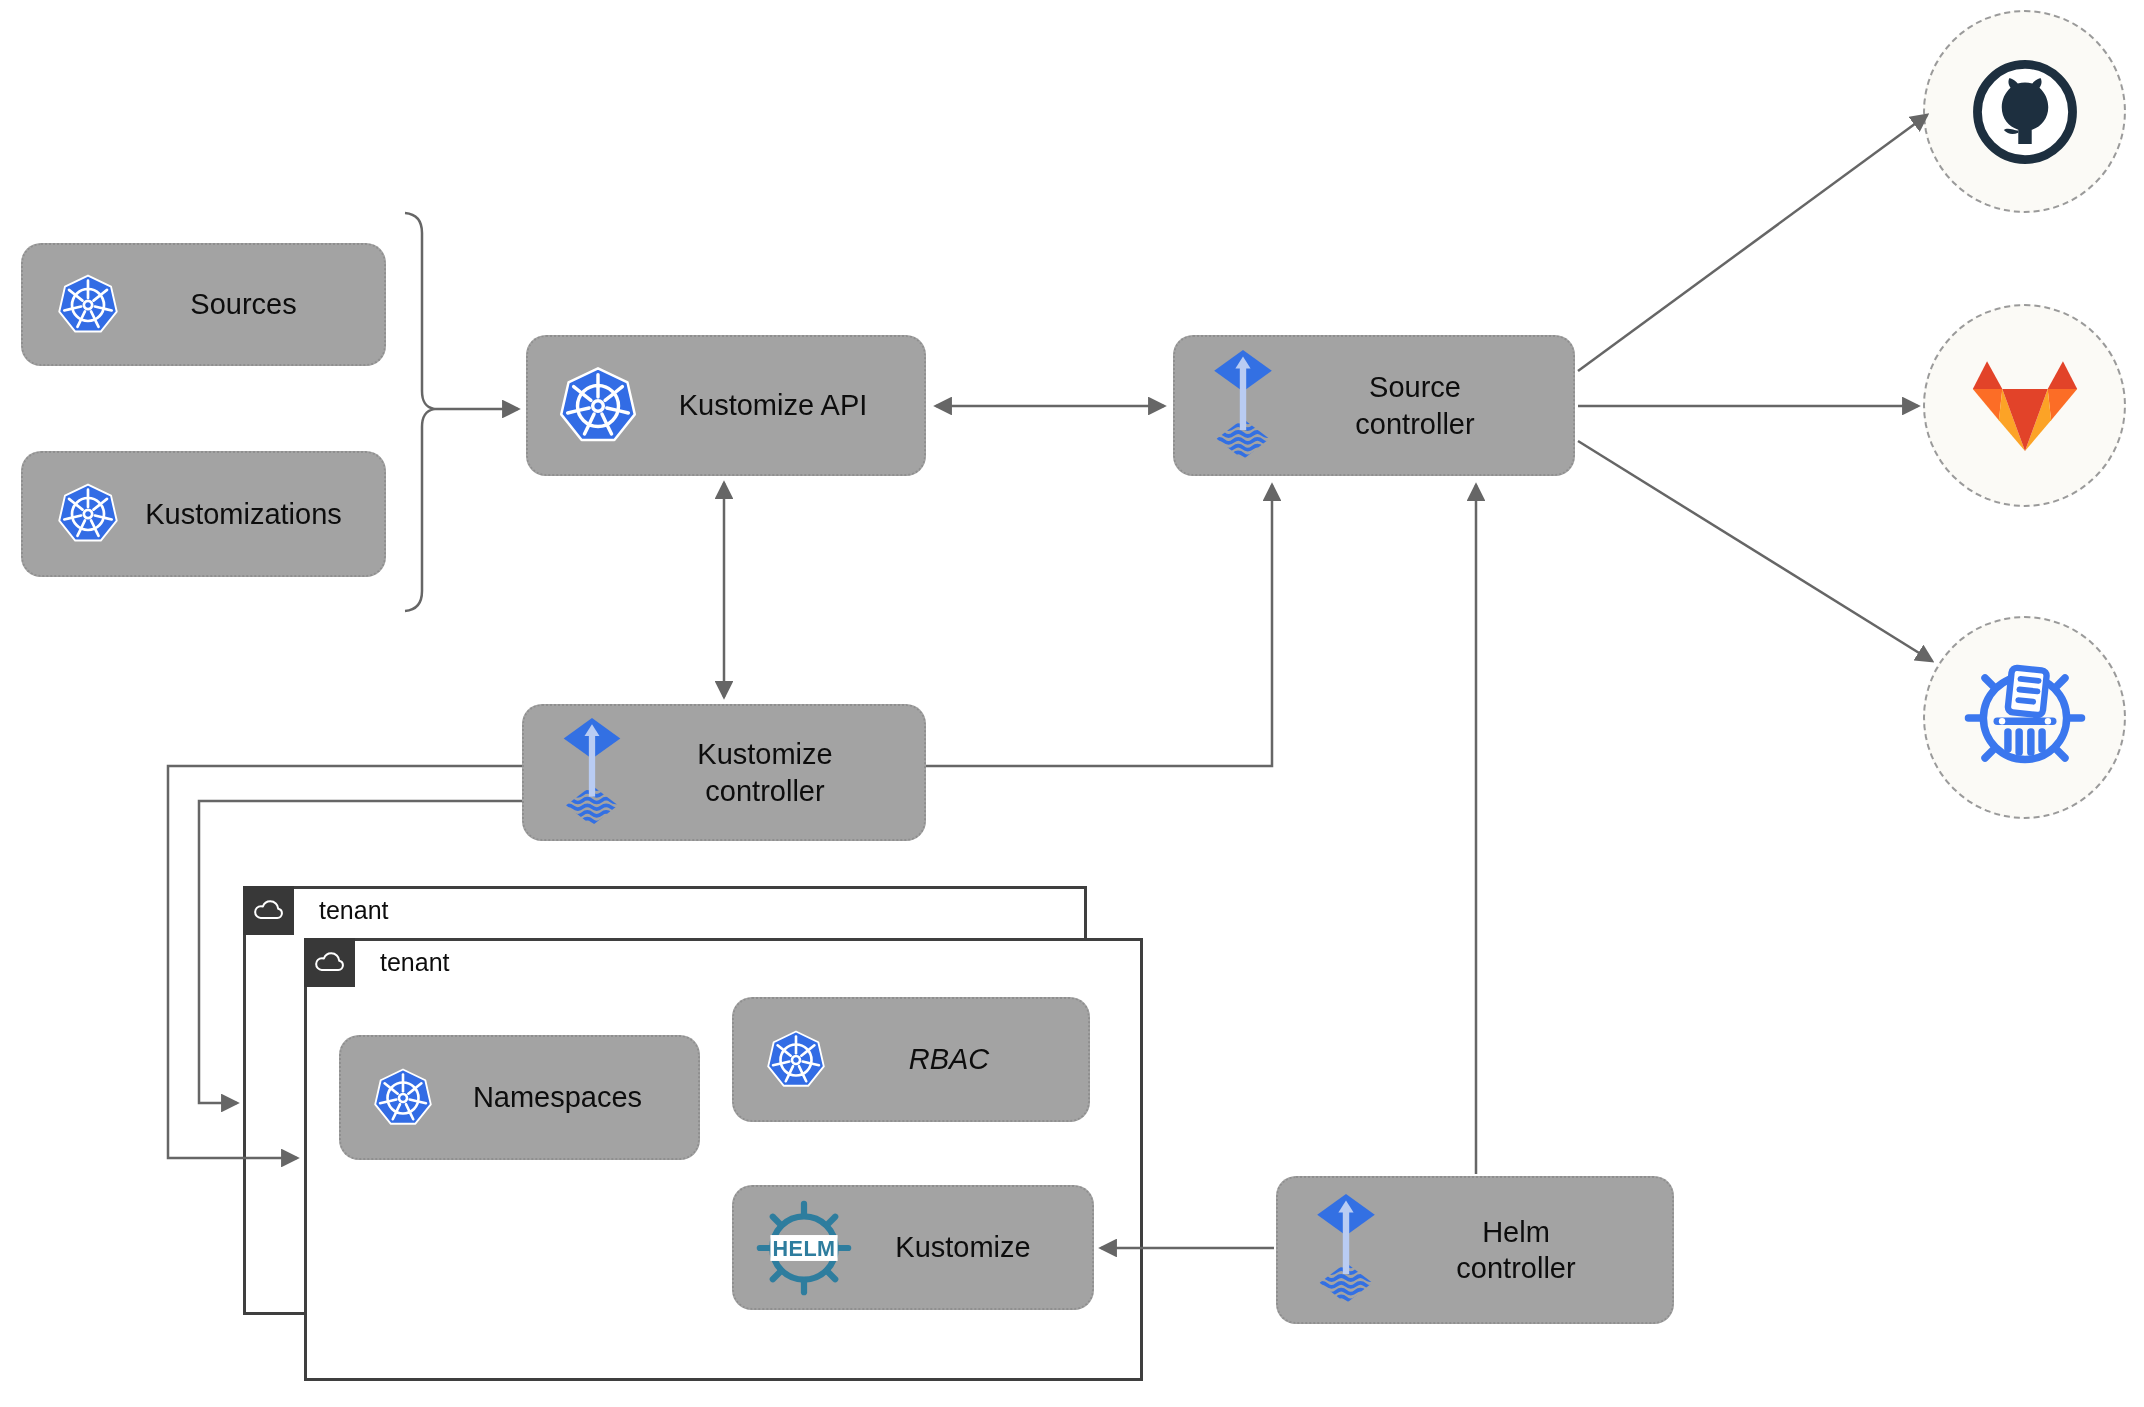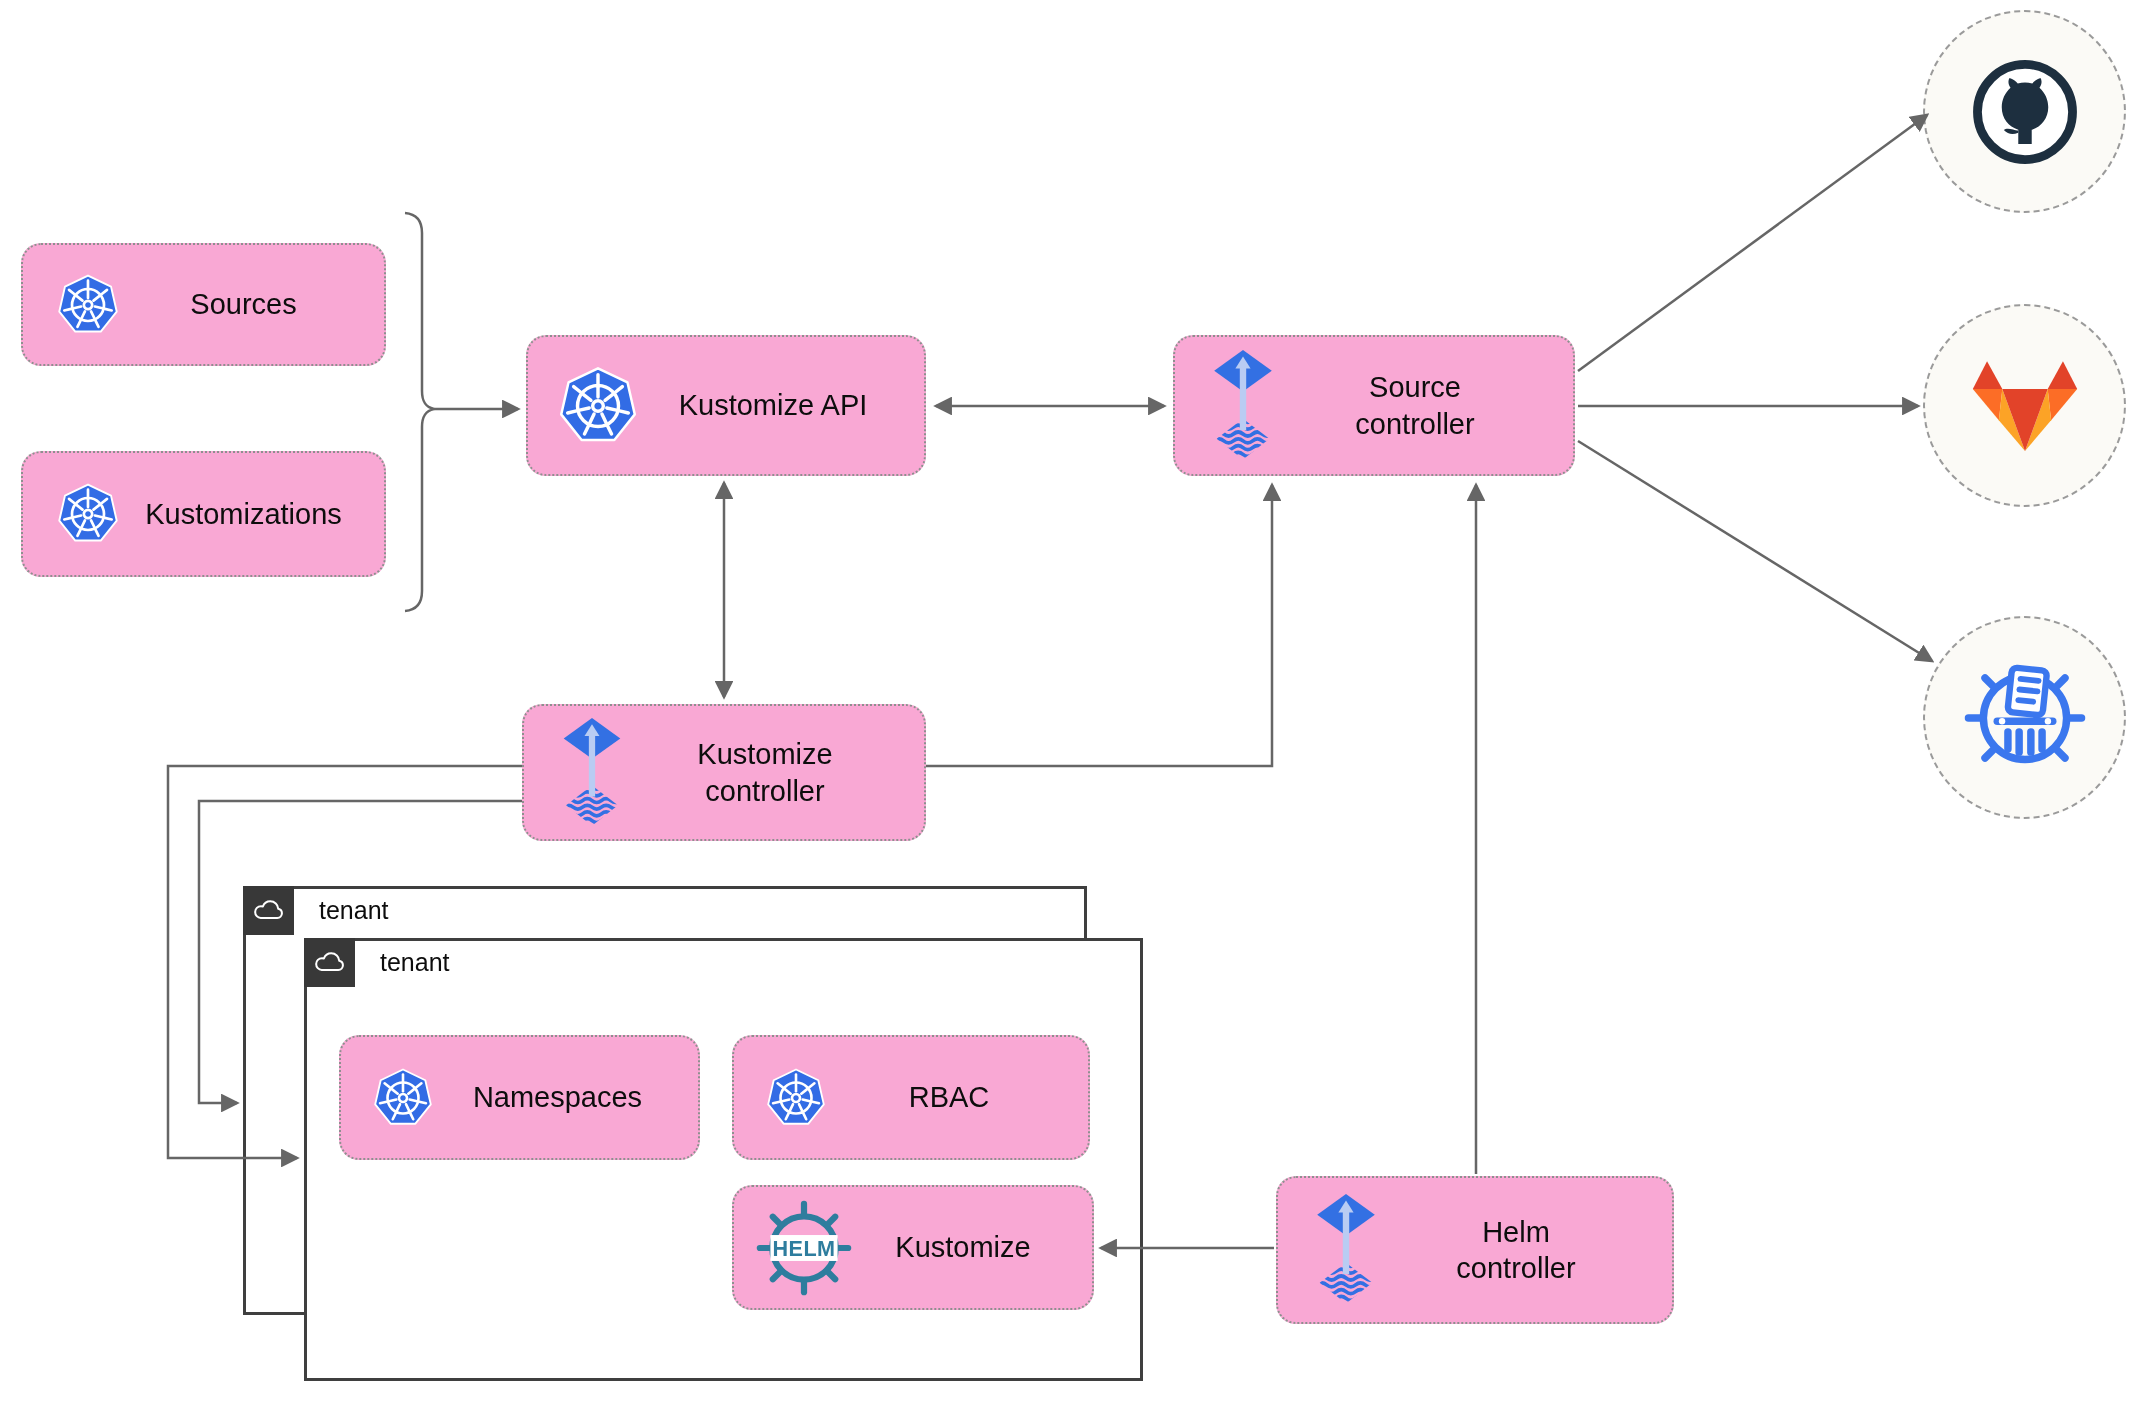--- a/index.html
+++ b/index.html
@@ -2,21 +2,21 @@
 <html><head>
 <meta charset="utf-8">
 <style>
   html,body{margin:0;padding:0;background:#ffffff;}
   .stage{
     position:relative;width:2144px;height:1407px;background:#fff;overflow:hidden;
     font-family:"Liberation Sans","DejaVu Sans",sans-serif;color:#111;
   }
   
   .node{
-    position:absolute;background:#f9a8d4;border:2px dotted #8f8f8f;border-radius:20px;
+    position:absolute;background:#a3a3a3;border:2px dotted #8f8f8f;border-radius:20px;
     display:flex;align-items:center;box-sizing:border-box;z-index:3;
   }
   .node .ic{flex:0 0 auto;display:flex;align-items:center;justify-content:center;}
   .node .lbl{flex:1 1 auto;text-align:center;font-size:29px;line-height:1.25;color:#0d0d0d;padding-right:18px;}
   .node .lbl.two{display:flex;justify-content:center;}
   .node .lbl.two span{display:block;max-width:185px;}
   
   .tenant{position:absolute;background:#ffffff;border:3px solid #3f3f3f;box-sizing:border-box;}
   .tenant-head{
     position:absolute;top:-3px;left:-3px;width:51px;height:49px;background:#383838;
@@ -237,21 +237,21 @@
 
   <div class="node" style="left:339px;top:1035px;width:361px;height:125px;">
     <span class="ic" style="margin-left:30px;">
       <svg width="64" height="62">
           <use href="#k8s"></use>
         </svg>
       </span>
     <span class="lbl">Namespaces</span>
   </div>
 
-  <div class="node" style="left:732px;top:1035px;width:358px;height:125px;">
+  <div class="node" style="left:732px;top:997px;width:358px;height:125px;font-style:italic;">
     <span class="ic" style="margin-left:30px;">
       <svg width="64" height="62">
           <use href="#k8s"></use>
         </svg>
       </span>
     <span class="lbl">RBAC</span>
   </div>
 
 
   <div class="node" style="left:732px;top:1185px;width:362px;height:125px;">

